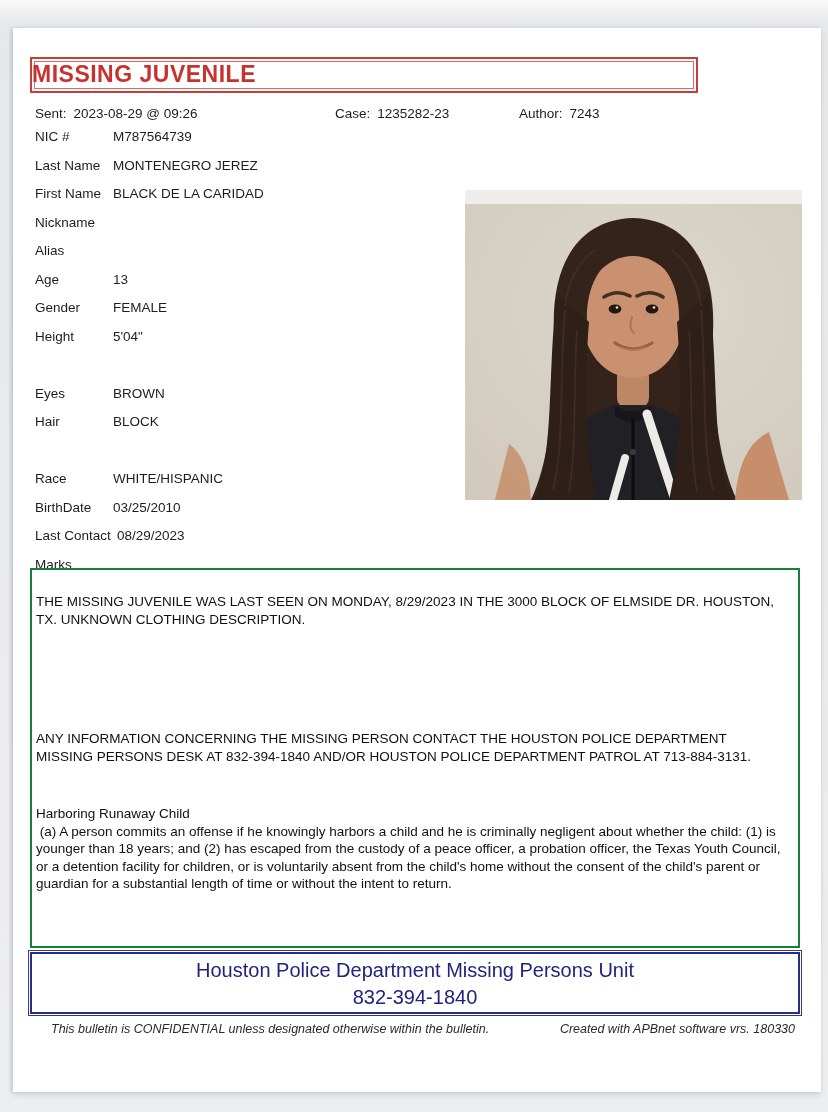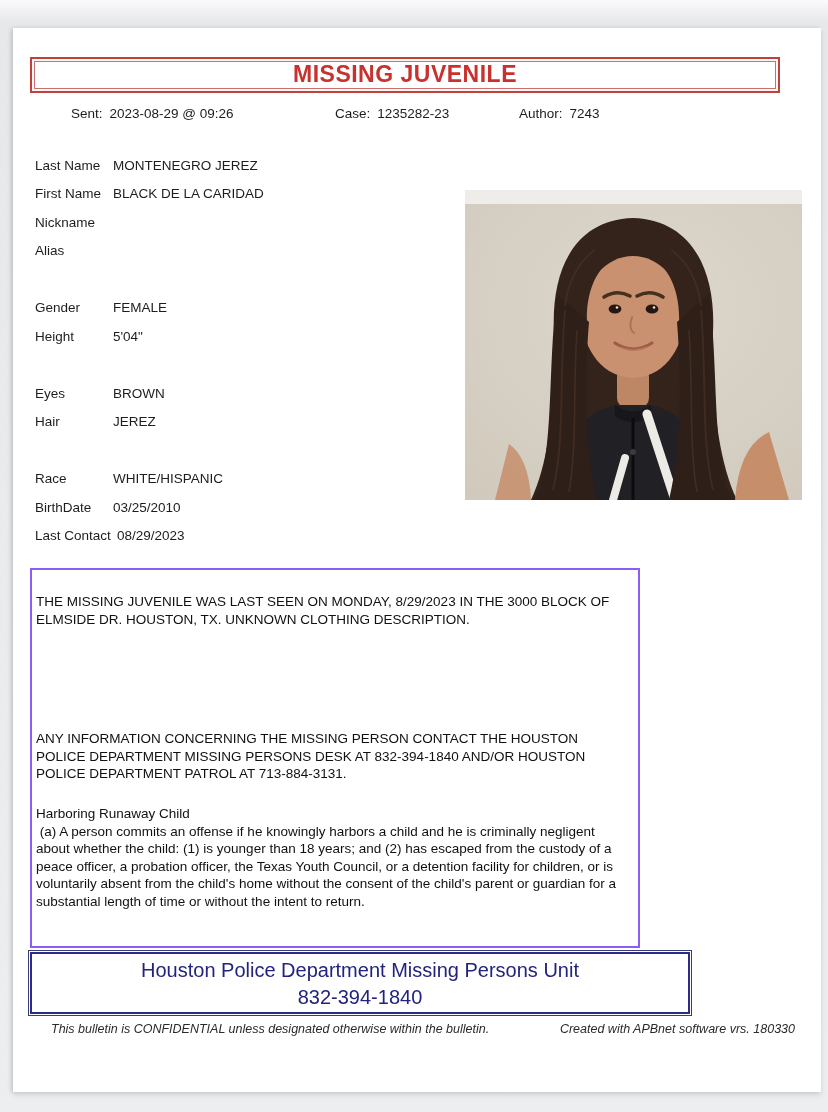--- a/index.html
+++ b/index.html
@@ -11,63 +11,62 @@
   }
   #sheet {
     position:absolute; left:13px; top:28px; width:808px; height:1064px;
     background:#fff;
     box-shadow:-2px 0 4px rgba(0,0,0,.12), 0 3px 6px rgba(0,0,0,.10);
   }
   .abs { position:absolute; }
 
   
   #title-box {
-    left:17px; top:29px; width:750px; height:36px;
+    left:17px; top:29px; width:668px; height:36px;
     border:2px solid #c0403c;
     box-shadow:inset 0 0 0 2px #fdf7f6, inset 0 0 0 3px #cd6f6c;
-    text-align:center;
   }
   #title-box h1 {
     font-size:23px; font-weight:bold; letter-spacing:.5px;
     color:#c8322e; line-height:31px;
   }
 
   
   .meta-item { top:78px; font-size:13.5px; color:#1d1d1d; white-space:nowrap; }
   .meta-item .lbl { margin-right:7px; }
-  #meta-sent   { left:22px;margin-left:36px; }
+  #meta-sent   { left:22px; }
   #meta-case   { left:322px; }
   #meta-author { left:506px; }
 
   
   .field-row { left:22px; width:420px; font-size:13.5px; color:#1d1d1d; white-space:nowrap; }
   .field-row .flabel { display:inline-block; width:78px; }
   .field-row .fvalue { display:inline-block; }
 
   
   #photo { left:452px; top:162px; width:337px; height:310px; background:#d8d1c6; }
   #photo svg { display:block; }
 
   
   #narrative-box {
-    left:17px; top:540px; width:610px; height:380px;
-    border:2px solid #8b5cf6; background:#fff;
+    left:17px; top:540px; width:770px; height:380px;
+    border:2px solid #15803d; background:#fff;
   }
   #narrative-box p, #narrative-box div.statute {
     position:absolute; left:4px; right:12px;
     font-size:13.5px; line-height:17.5px; color:#111;
   }
   #para-sighting { top:23px; }
   #para-contact  { top:160px; }
   #statute       { top:235px; }
   #statute .statute-body { white-space:pre-wrap; }
 
   
   #unit-box {
-    left:17px; top:924px; width:660px; height:62px;
+    left:17px; top:924px; width:770px; height:62px;
     border:2px solid #2b2b88;
     box-shadow:0 0 0 1px #fff, 0 0 0 2px #3a3a7a, inset 0 0 0 1px #fff;
     text-align:center; padding-top:3px;
   }
   #unit-box .unit-line { font-size:20px; color:#23237e; line-height:27px; }
 
   
   #disclaimer {
     left:24px; top:994px; width:770px;
     display:flex; justify-content:space-between;
@@ -87,31 +86,34 @@
   <div id="meta-sent" class="abs meta-item">
     <span class="lbl">Sent:</span><span>2023-08-29 @ 09:26</span>
   </div>
   <div id="meta-case" class="abs meta-item">
     <span class="lbl">Case:</span><span>1235282-23</span>
   </div>
   <div id="meta-author" class="abs meta-item">
     <span class="lbl">Author:</span><span>7243</span>
   </div>
 
+  <div class="abs field-row" style="top:101px"><span class="flabel">NIC #</span><span class="fvalue">M787564739</span></div>
   <div class="abs field-row" style="top:130px"><span class="flabel">Last Name</span><span class="fvalue">MONTENEGRO JEREZ</span></div>
   <div class="abs field-row" style="top:158px"><span class="flabel">First Name</span><span class="fvalue">BLACK DE LA CARIDAD</span></div>
   <div class="abs field-row" style="top:215px"><span class="flabel">Alias</span><span class="fvalue"></span></div>
   <div class="abs field-row" style="top:187px"><span class="flabel">Nickname</span><span class="fvalue"></span></div>
+  <div class="abs field-row" style="top:244px"><span class="flabel">Age</span><span class="fvalue">13</span></div>
   <div class="abs field-row" style="top:272px"><span class="flabel">Gender</span><span class="fvalue">FEMALE</span></div>
   <div class="abs field-row" style="top:301px"><span class="flabel">Height</span><span class="fvalue">5'04"</span></div>
   <div class="abs field-row" style="top:358px"><span class="flabel">Eyes</span><span class="fvalue">BROWN</span></div>
-  <div class="abs field-row" style="top:386px"><span class="flabel">Hair</span><span class="fvalue">JEREZ</span></div>
+  <div class="abs field-row" style="top:386px"><span class="flabel">Hair</span><span class="fvalue">BLOCK</span></div>
   <div class="abs field-row" style="top:443px"><span class="flabel">Race</span><span class="fvalue">WHITE/HISPANIC</span></div>
   <div class="abs field-row" style="top:472px"><span class="flabel">BirthDate</span><span class="fvalue">03/25/2010</span></div>
   <div class="abs field-row" style="top:500px"><span class="flabel" style="width:82px">Last Contact</span><span class="fvalue">08/29/2023</span></div>
+  <div class="abs field-row" style="top:529px"><span class="flabel">Marks</span><span class="fvalue"></span></div>
 
   <div id="photo" class="abs" role="img" aria-label="Photo of missing juvenile: girl with long dark wavy hair wearing a black sleeveless top with white strap">
     <svg width="337" height="310" viewBox="0 0 337 310" xmlns="http://www.w3.org/2000/svg">
 
       <rect x="0" y="0" width="337" height="310" fill="#d7d0c4"></rect>
       <rect x="0" y="0" width="337" height="14" fill="#efedea"></rect>
       <rect x="0" y="14" width="337" height="296" fill="#d7d0c4"></rect>
       <radialGradient id="wallg" cx="0.55" cy="0.35" r="0.9">
         <stop offset="0" stop-color="#ded7cc"></stop>
           <stop offset="1" stop-color="#cfc8bb"></stop>

